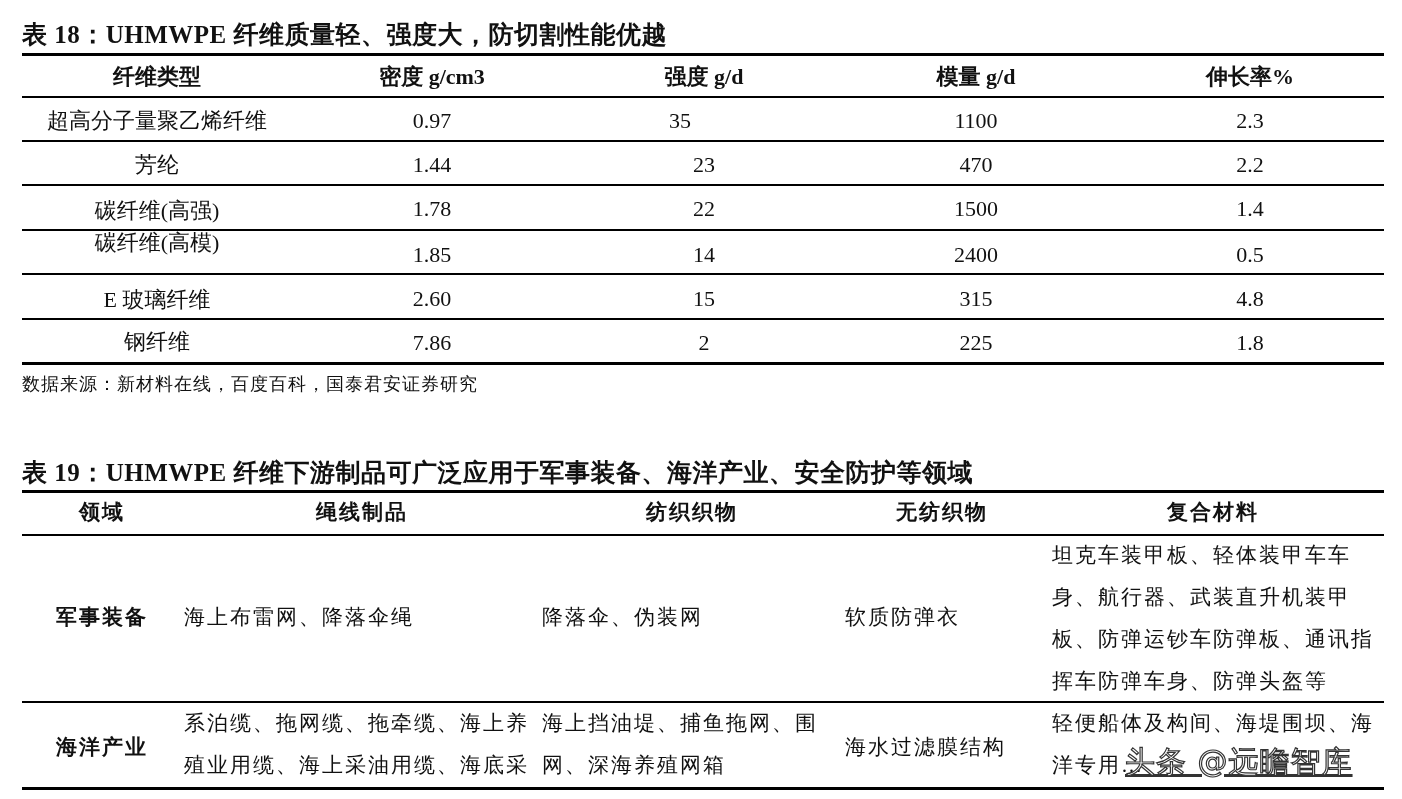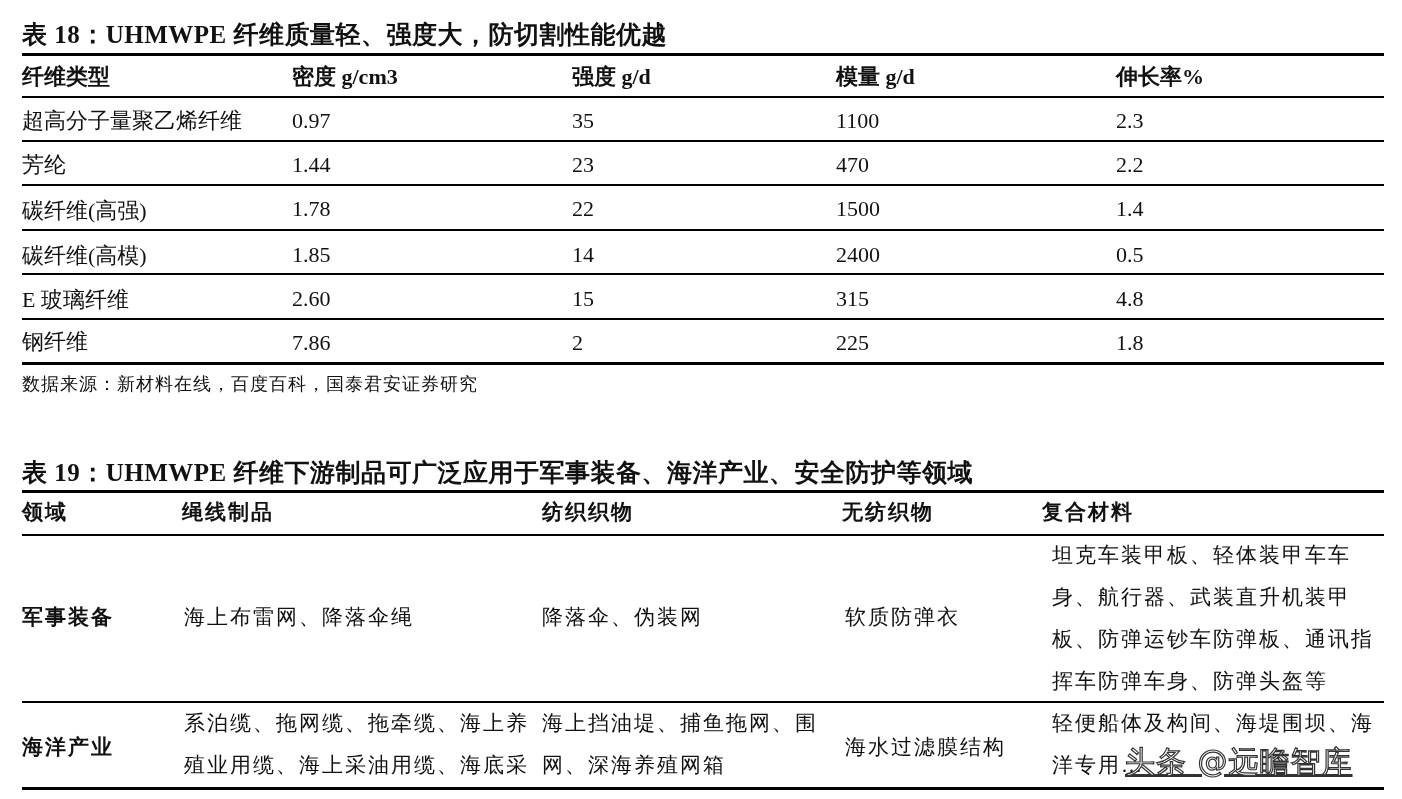--- a/index.html
+++ b/index.html
@@ -4,21 +4,21 @@
 <style>
   html, body { margin: 0; padding: 0; background: #ffffff; }
   body { width: 1402px; height: 799px; position: relative; overflow: hidden;
          font-family: "Liberation Serif", "DejaVu Serif", serif; color: #111; }
   .title { position: absolute; left: 22px; font-weight: bold; font-size: 25px; letter-spacing: 0.5px; white-space: nowrap; }
   .t18-title { top: 18px; }
   .t19-title { top: 456px; }
   .hr { position: absolute; left: 22px; width: 1362px; background: #000; }
   .thick { height: 3px; }
   .thin { height: 2px; }
-  .cell { position: absolute; text-align: left; font-size: 22px; white-space: nowrap; }
+  .cell { position: absolute; text-align: center; font-size: 22px; white-space: nowrap; }
   .hdr { font-weight: bold; }
   .source { position: absolute; left: 22px; top: 372px; font-size: 18px; letter-spacing: 1px; }
   .t19 { font-size: 21px; letter-spacing: 2px; }
   .left { text-align: left; }
   .wrap { white-space: normal; line-height: 42px; }
   .watermark { position: absolute; left: 1125px; top: 742px; font-family: "DejaVu Sans", sans-serif;
                font-size: 30px; color: #ffffff; -webkit-text-stroke: 1.2px #333; letter-spacing: 1px; white-space: nowrap; text-decoration: underline; }
 </style>
 </head>
 <body>
@@ -31,21 +31,21 @@
   <div class="cell hdr" style="left:292px;width:280px;top:62px">密度 g/cm3</div>
   <div class="cell hdr" style="left:572px;width:264px;top:62px">强度 g/d</div>
   <div class="cell hdr" style="left:836px;width:280px;top:62px">模量  g/d</div>
   <div class="cell hdr" style="left:1116px;width:268px;top:62px">伸长率%</div>
 </div>
 <div class="hr thin" style="top:96px"></div>
 
 <div>
   <div class="cell" style="left:22px;width:270px;top:106px">超高分子量聚乙烯纤维</div>
   <div class="cell" style="left:292px;width:280px;top:108px">0.97</div>
-  <div class="cell" style="left:572px;width:264px;top:108px">35</div>
+  <div class="cell" style="left:548px;width:264px;top:108px">35</div>
   <div class="cell" style="left:836px;width:280px;top:108px">1100</div>
   <div class="cell" style="left:1116px;width:268px;top:108px">2.3</div>
 </div>
 <div class="hr thin" style="top:140px"></div>
 
 <div>
   <div class="cell" style="left:22px;width:270px;top:150px">芳纶</div>
   <div class="cell" style="left:292px;width:280px;top:152px">1.44</div>
   <div class="cell" style="left:572px;width:264px;top:152px">23</div>
   <div class="cell" style="left:836px;width:280px;top:152px">470</div>
@@ -56,21 +56,21 @@
 <div>
   <div class="cell" style="left:22px;width:270px;top:196px">碳纤维(高强)</div>
   <div class="cell" style="left:292px;width:280px;top:196px">1.78</div>
   <div class="cell" style="left:572px;width:264px;top:196px">22</div>
   <div class="cell" style="left:836px;width:280px;top:196px">1500</div>
   <div class="cell" style="left:1116px;width:268px;top:196px">1.4</div>
 </div>
 <div class="hr thin" style="top:229px"></div>
 
 <div>
-  <div class="cell" style="left:22px;width:270px;top:241px">碳纤维(高模)</div>
+  <div class="cell" style="left:22px;width:270px;top:228px">碳纤维(高模)</div>
   <div class="cell" style="left:292px;width:280px;top:242px">1.85</div>
   <div class="cell" style="left:572px;width:264px;top:242px">14</div>
   <div class="cell" style="left:836px;width:280px;top:242px">2400</div>
   <div class="cell" style="left:1116px;width:268px;top:242px">0.5</div>
 </div>
 <div class="hr thin" style="top:273px"></div>
 
 <div>
   <div class="cell" style="left:22px;width:270px;top:285px">E 玻璃纤维</div>
   <div class="cell" style="left:292px;width:280px;top:286px">2.60</div>

